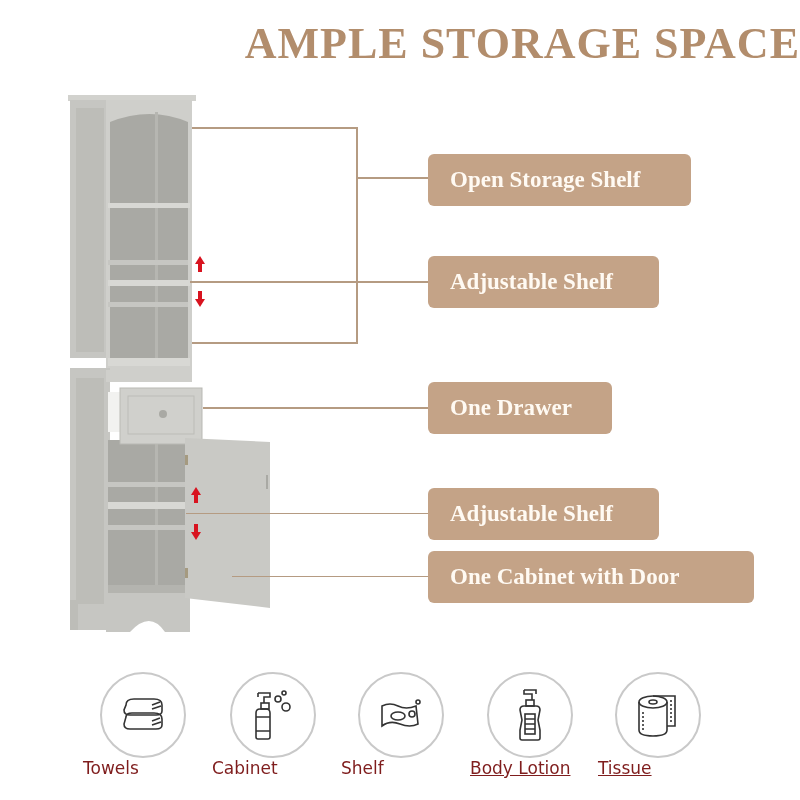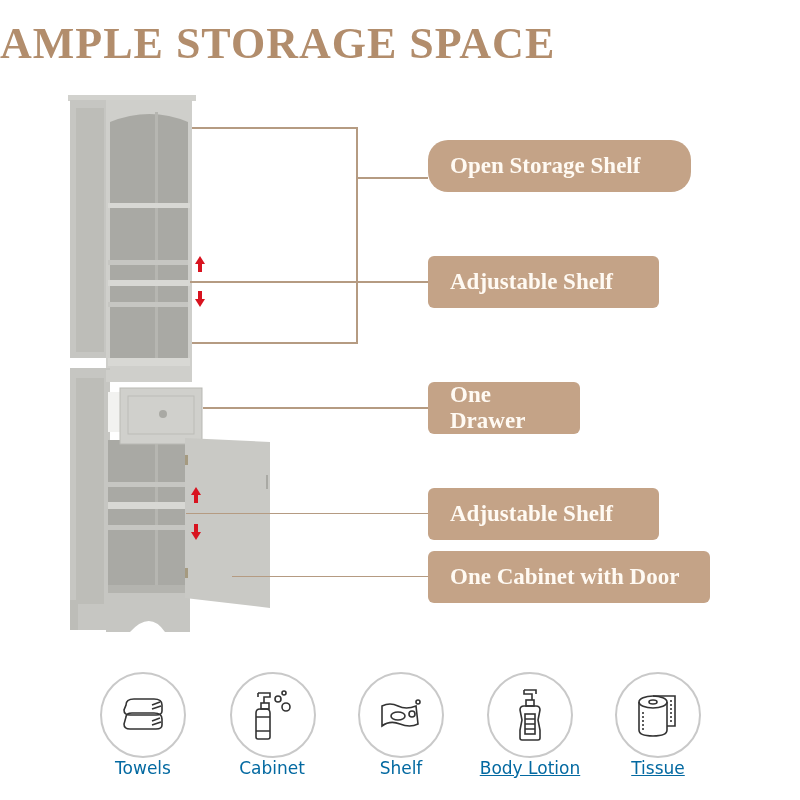--- a/index.html
+++ b/index.html
@@ -1,22 +1,22 @@
 <!DOCTYPE html>
 <html><head>
   <meta charset="utf-8">
   <style>
     html, body { margin: 0; padding: 0; }
     body { width: 800px; height: 800px; background: #ffffff; position: relative; overflow: hidden; font-family: "Liberation Sans", sans-serif; }
-    .title { position: absolute; top: 18px; left: 0; width: 800px; text-align: left; font-family: "Liberation Serif", serif; font-weight: bold; font-size: 44px; letter-spacing: 1px; color: #b28d6c; }
+    .title { position: absolute; top: 18px; left: 0; width: 800px; text-align: right; font-family: "Liberation Serif", serif; font-weight: bold; font-size: 44px; letter-spacing: 1px; color: #b28d6c; }
     .cab { position: absolute; left: 0; top: 0; }
     .line { position: absolute; background: #b59b82; }
     .label { position: absolute; background: #c4a387; color: #fffaf3; border-radius: 6px; font-family: "Liberation Serif", serif; font-weight: bold; font-size: 23px; display: flex; align-items: center; padding: 0 22px; box-sizing: border-box; height: 52px; }
     .icon-wrap { position: absolute; top: 672px; width: 86px; height: 86px; border: 2px solid #c9c9c9; border-radius: 50%; box-sizing: border-box; display: flex; align-items: center; justify-content: center; }
-    .icon-label { position: absolute; top: 758px; width: 120px; text-align: center; font-family: "DejaVu Sans", sans-serif; font-size: 17px; color: #0369a1; }
+    .icon-label { position: absolute; top: 758px; width: 120px; font-family: "DejaVu Sans", sans-serif; font-size: 17px; color: #7f1d1d; }
   </style>
 </head>
 <body>
 
 <div class="title">AMPLE STORAGE SPACE</div>
 
 <svg class="cab" width="800" height="800" viewBox="0 0 800 800">
 
   <rect x="68" y="95" width="128" height="6" fill="#d2d2ce"></rect>
   <rect x="70" y="100" width="40" height="258" fill="#c6c6c2"></rect>
@@ -61,25 +61,25 @@
 
 <div class="line" style="left:192px; top:127px; width:166px; height:2px;"></div>
 <div class="line" style="left:192px; top:342px; width:166px; height:2px;"></div>
 <div class="line" style="left:356px; top:127px; width:2px; height:217px;"></div>
 <div class="line" style="left:356px; top:177px; width:72px; height:2px;"></div>
 <div class="line" style="left:190px; top:281px; width:238px; height:2px;"></div>
 <div class="line" style="left:203px; top:407px; width:225px; height:2px;"></div>
 <div class="line" style="left:186px; top:513px; width:242px; height:1px;"></div>
 <div class="line" style="left:232px; top:576px; width:196px; height:1px;"></div>
 
-<div class="label" style="left:428px; top:140px; width:263px;border-radius:20px;">Open Storage Shelf</div>
+<div class="label" style="left:428px; top:154px; width:263px;">Open Storage Shelf</div>
 <div class="label" style="left:428px; top:256px; width:231px;">Adjustable Shelf</div>
-<div class="label" style="left:428px; top:382px; width:152px;">One Drawer</div>
+<div class="label" style="left:428px; top:382px; width:184px;">One Drawer</div>
 <div class="label" style="left:428px; top:488px; width:231px;">Adjustable Shelf</div>
-<div class="label" style="left:428px; top:551px; width:282px;">One Cabinet with Door</div>
+<div class="label" style="left:428px; top:551px; width:326px;">One Cabinet with Door</div>
 
 <div class="icon-wrap" style="left:100px;">
   <svg width="46" height="40" viewBox="0 0 46 40" fill="none" stroke="#333" stroke-width="1.6">
     <path d="M6 10 Q6 4 14 4 L34 4 Q42 4 42 10 L42 16 Q42 20 36 20 L10 20 Q4 20 4 15 Z"></path>
     <path d="M6 22 Q6 18 12 18 L34 18 Q42 18 42 24 L42 30 Q42 34 36 34 L10 34 Q4 34 4 29 Z"></path>
     <path d="M32 10 L40 7 M32 14 L41 11 M32 26 L40 23 M32 30 L41 27"></path>
   </svg>
 </div>
 <div class="icon-label" style="left:83px;">Towels</div>
 

